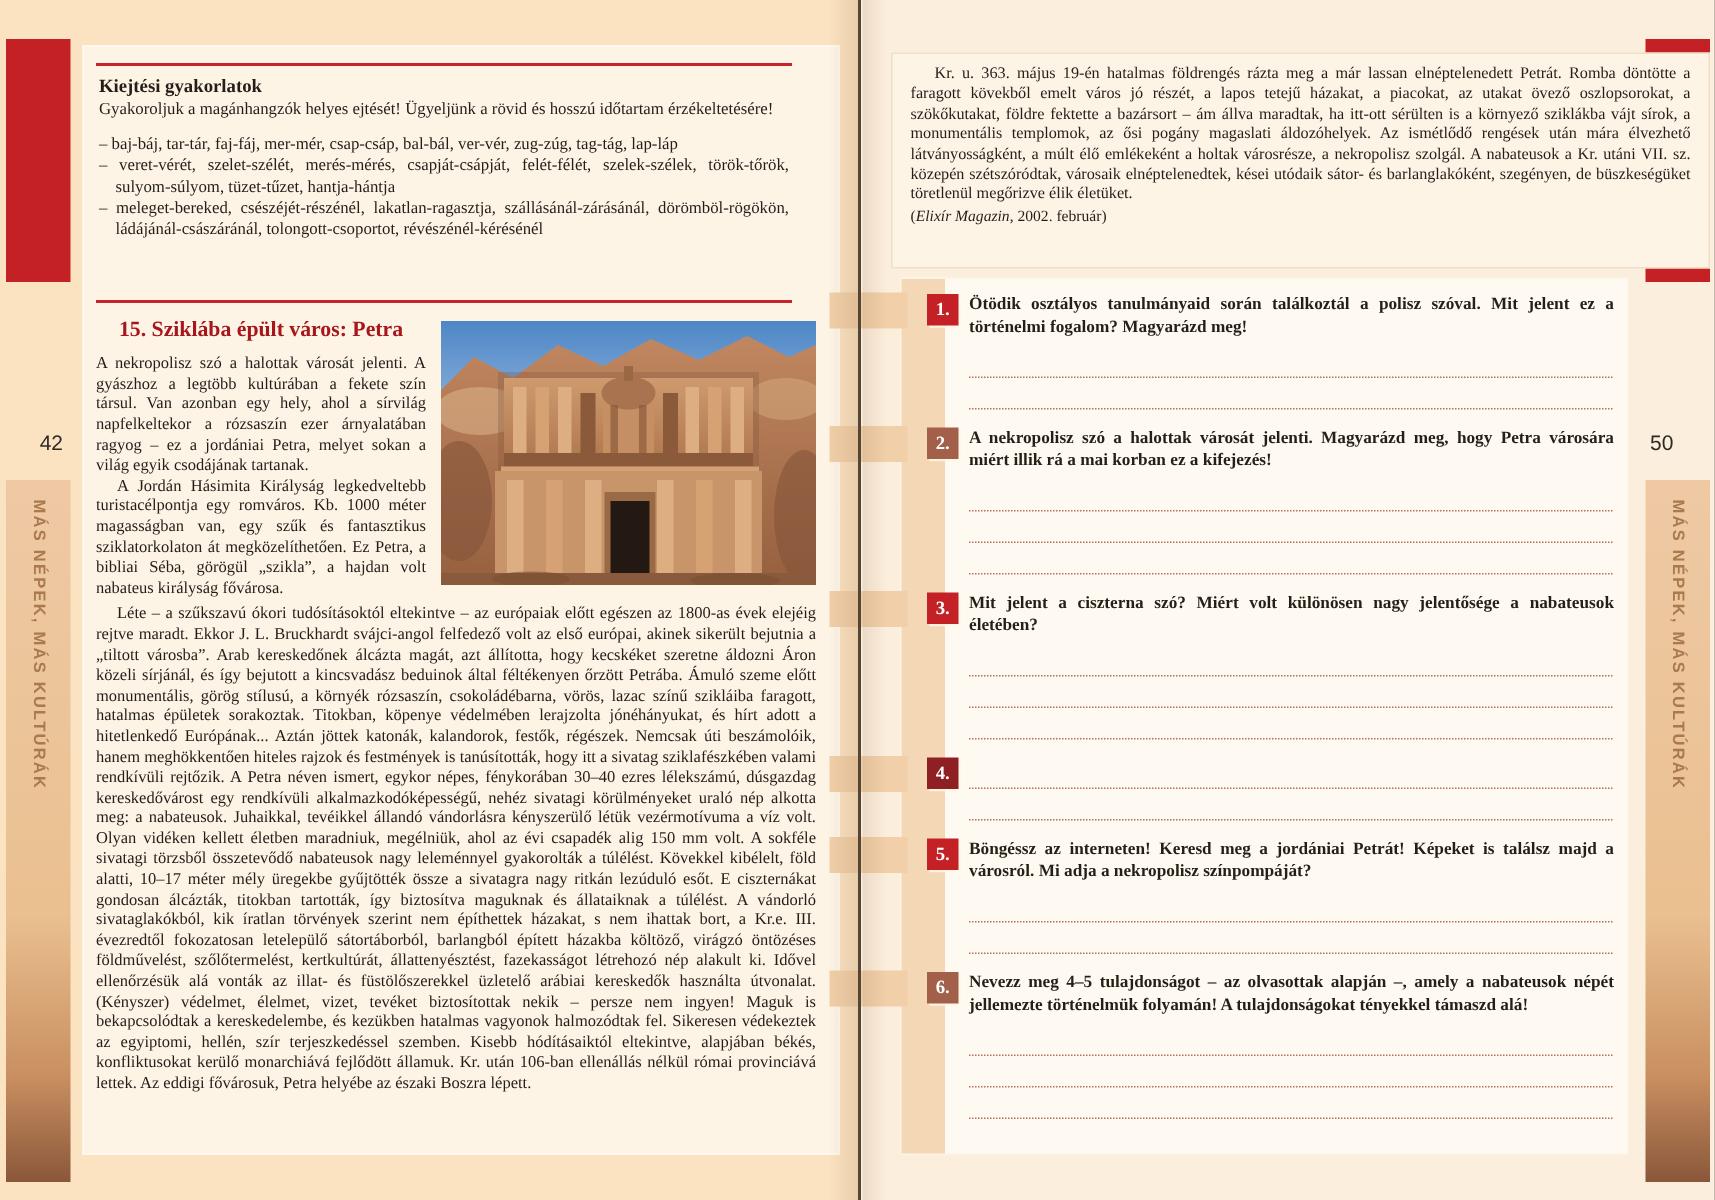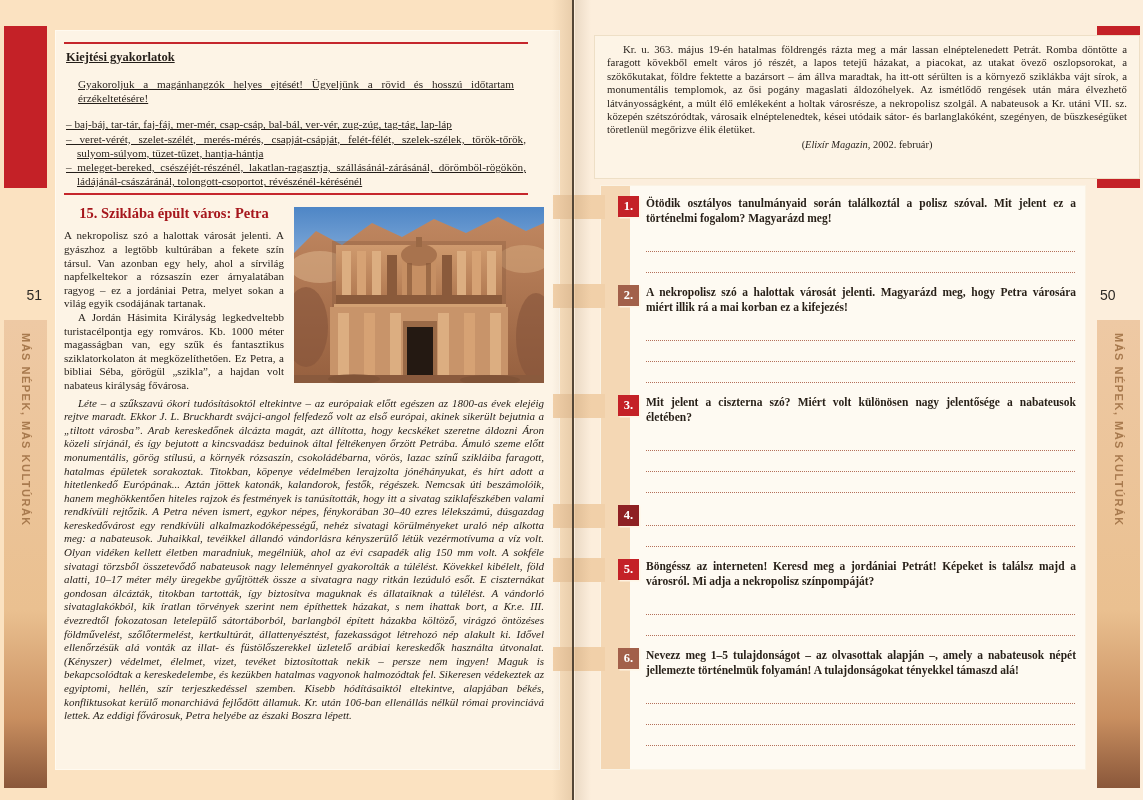--- a/index.html
+++ b/index.html
@@ -25,36 +25,36 @@
     background:linear-gradient(180deg,#eec9a4 0%,#eac090 62%,#c98f60 85%,#8a573a 100%);
     display:flex;flex-direction:column;align-items:center;}
   .tab-bar.left{left:4px;} .tab-bar.right{left:1097px;}
   .tab-label{writing-mode:vertical-rl;padding-top:13px;font:bold 11px "Liberation Sans",sans-serif;
     letter-spacing:1.5px;color:#a87a4e;white-space:nowrap;}
 
   
   .panel-left{position:absolute;left:55px;top:30px;width:505px;height:740px;box-sizing:border-box;
     background:#fdf4e6;border:1px solid #fffaf0;padding:9px 15px 0 8px;overflow:hidden;}
   .pron-box{margin:2px 16px 10px 0;border-top:2px solid #c5262c;border-bottom:2px solid #c5262c;
-    padding:5px 2px 4px 2px;text-decoration:underline;}
+    padding:5px 2px 24px 2px;}
   .pron-box h3{margin:0 0 1px 0;font-size:12.5px;line-height:16px;}
-  .pron-box p{margin:12px;font-size:11.2px;line-height:14.2px;text-align:justify;}
-  .pron-box ul{margin:9px 0 1px 0;padding:0;list-style:none;}
+  .pron-box p{margin:0;font-size:11.2px;line-height:14.2px;text-align:justify;}
+  .pron-box ul{margin:9px 0 16px 0;padding:0;list-style:none;}
   .pron-box li{font-size:11.2px;line-height:14.2px;padding-left:11px;text-indent:-11px;text-align:justify;}
   .section-title{color:#a6161c;font-size:14.5px;line-height:17px;text-align:center;margin:10px 0 7px 0;font-weight:bold;}
   .petra{float:right;width:250px;height:176px;margin:2px 0 8px 10px;display:block;}
   .body-p{margin:0;font-size:11px;line-height:13.6px;text-align:justify;color:#221d18;}
   .body-p.indent{text-indent:14px;}
-  .body-p.clear{clear:right;margin-top:4px;font-style:italic;}
+  .body-p.clear{clear:right;margin-top:4px;}
 
   
   .reading-box{position:absolute;left:594px;top:35px;width:546px;height:144px;box-sizing:border-box;
     background:#fdf4e6;border:1px solid #eedfc6;padding:7px 12px 0 12px;}
   .reading-box p{margin:0;font-size:10.8px;line-height:13.4px;text-align:justify;text-indent:16px;}
-  .reading-attr{text-align:center;font-size:10.4px;margin-top:2px;}
+  .reading-attr{text-align:left;font-size:10.4px;margin-top:2px;}
   .reading-attr .src{font-style:italic;}
 
   
   .questions-panel{position:absolute;left:600px;top:185px;width:486px;height:585px;background:#fefaf2;
     border:1px solid #fbf3e4;box-sizing:border-box;}
   .questions-strip{position:absolute;left:0;top:0;width:29px;height:100%;background:#f4d7b4;}
   .q-list{position:relative;padding:9px 0 0 0;}
   .q-row{position:relative;padding-left:45px;margin-bottom:12px;}
   .q-tab{position:absolute;left:-48px;top:-1px;width:52px;height:24px;background:#f1d0a9;}
   .q-badge{position:absolute;left:17px;top:0;width:21px;height:21px;display:flex;align-items:center;
@@ -67,21 +67,21 @@
 </head>
 <body>
 
 <div class="spread">
 
   <div class="page-right-bg"></div>
   <div class="spine-shadow-left"></div>
   <div class="spine-shadow-right"></div>
 
   <div class="sb-red left"></div>
-  <div class="page-num left">51</div>
+  <div class="page-num left">42</div>
   <div class="tab-bar left">
     <span class="tab-label">MÁS NÉPEK, MÁS KULTÚRÁK</span>
   </div>
 
   <div class="sb-red right"></div>
   <div class="page-num right">50</div>
   <div class="tab-bar right">
     <span class="tab-label">MÁS NÉPEK, MÁS KULTÚRÁK</span>
   </div>
 
@@ -229,21 +229,21 @@
             <div class="answer-line"></div>
             <div class="answer-line"></div>
           </div>
   </div>
 
   <div class="q-row">
     <div class="q-tab"></div>
     <div class="q-badge" style="background: rgb(162, 96, 74);">
       <span class="q-num">6.</span>
     </div>
-    <p class="q-text">Nevezz meg 1–5 tulajdonságot – az olvasottak alapján –, amely a nabateusok népét jellemezte történelmük folyamán! A tulajdonságokat tényekkel támaszd alá!</p>
+    <p class="q-text">Nevezz meg 4–5 tulajdonságot – az olvasottak alapján –, amely a nabateusok népét jellemezte történelmük folyamán! A tulajdonságokat tényekkel támaszd alá!</p>
     <div class="q-lines">
             <div class="answer-line"></div>
             <div class="answer-line"></div>
             <div class="answer-line"></div>
           </div>
   </div>
 </div>
   </div>
 
   <div class="spine-line"></div>

